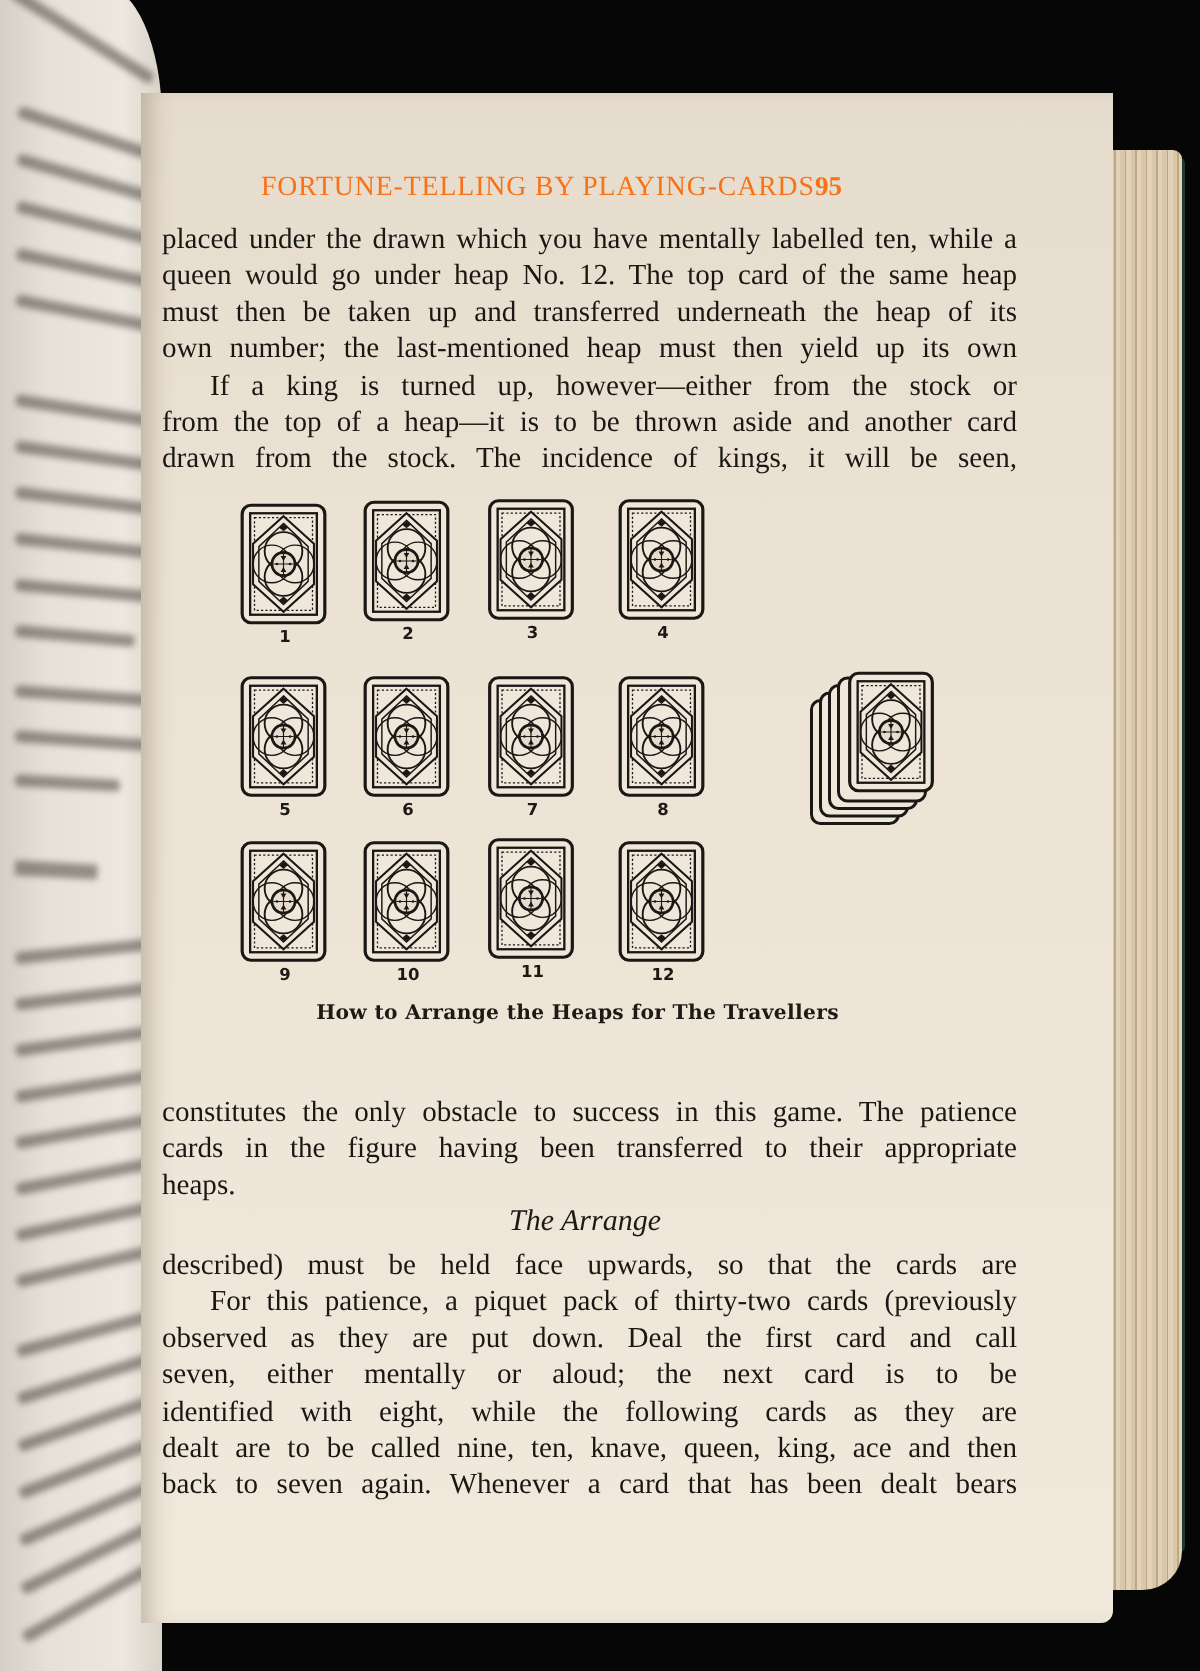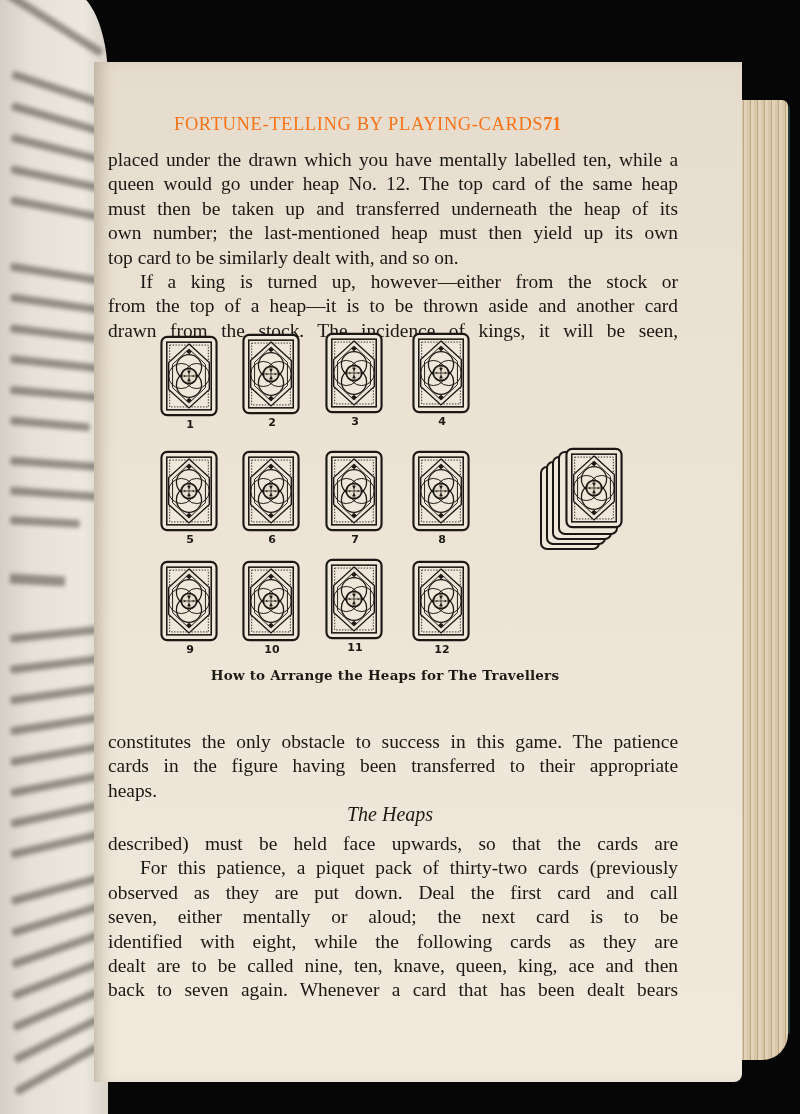--- a/index.html
+++ b/index.html
@@ -120,29 +120,28 @@
   <div class="ghost-line" style="top:1075px;left:30px;width:95px;transform:rotate(-29deg);"></div>
 </div>
 
 <div class="cover-edge"></div>
 <div class="page-edges"></div>
 
 <div class="page"></div>
 
 <div class="running-head">
   <span class="title">FORTUNE-TELLING BY PLAYING-CARDS</span>
-  <span class="num">71</span>
+  <span class="num">95</span>
 </div>
 
 <div class="text-block" id="block1">
   <span class="line">placed under the drawn which you have mentally labelled ten, while a</span>
   <span class="line">queen would go under heap No. 12.  The top card of the same heap</span>
   <span class="line">must then be taken up and transferred underneath the heap of its</span>
   <span class="line">own number; the last-mentioned heap must then yield up its own</span>
-  <span class="line end">top card to be similarly dealt with, and so on.</span>
   <span class="line indent">If a king is turned up, however—either from the stock or</span>
   <span class="line">from the top of a heap—it is to be thrown aside and another card</span>
   <span class="line">drawn from the stock.  The incidence of kings, it will be seen,</span>
 </div>
 
 <div class="figure">
   <svg width="0" height="0" style="position:absolute">
     <defs>
       <symbol id="cardback" viewBox="0 0 60 84">
         <rect x="1.5" y="1.5" width="57" height="81" rx="6" fill="#efe7d9" stroke="#1a1714" stroke-width="2.2"></rect>
@@ -253,21 +252,21 @@
 </div>
 
 <div class="caption">How to Arrange the Heaps for The Travellers</div>
 
 <div class="text-block" id="block2">
   <span class="line">constitutes the only obstacle to success in this game.  The patience</span>
   <span class="line">cards in the figure having been transferred to their appropriate</span>
   <span class="line end">heaps.</span>
 </div>
 
-<div class="section-title">The Heaps</div>
+<div class="section-title">The Arrange</div>
 
 <div class="text-block" id="block3">
   <span class="line">described) must be held face upwards, so that the cards are</span>
   <span class="line indent">For this patience, a piquet pack of thirty-two cards (previously</span>
   <span class="line">observed as they are put down.  Deal the first card and call</span>
   <span class="line">seven, either mentally or aloud; the next card is to be</span>
   <span class="line">identified with eight, while the following cards as they are</span>
   <span class="line">dealt are to be called nine, ten, knave, queen, king, ace and then</span>
   <span class="line">back to seven again.  Whenever a card that has been dealt bears</span>
 </div>

